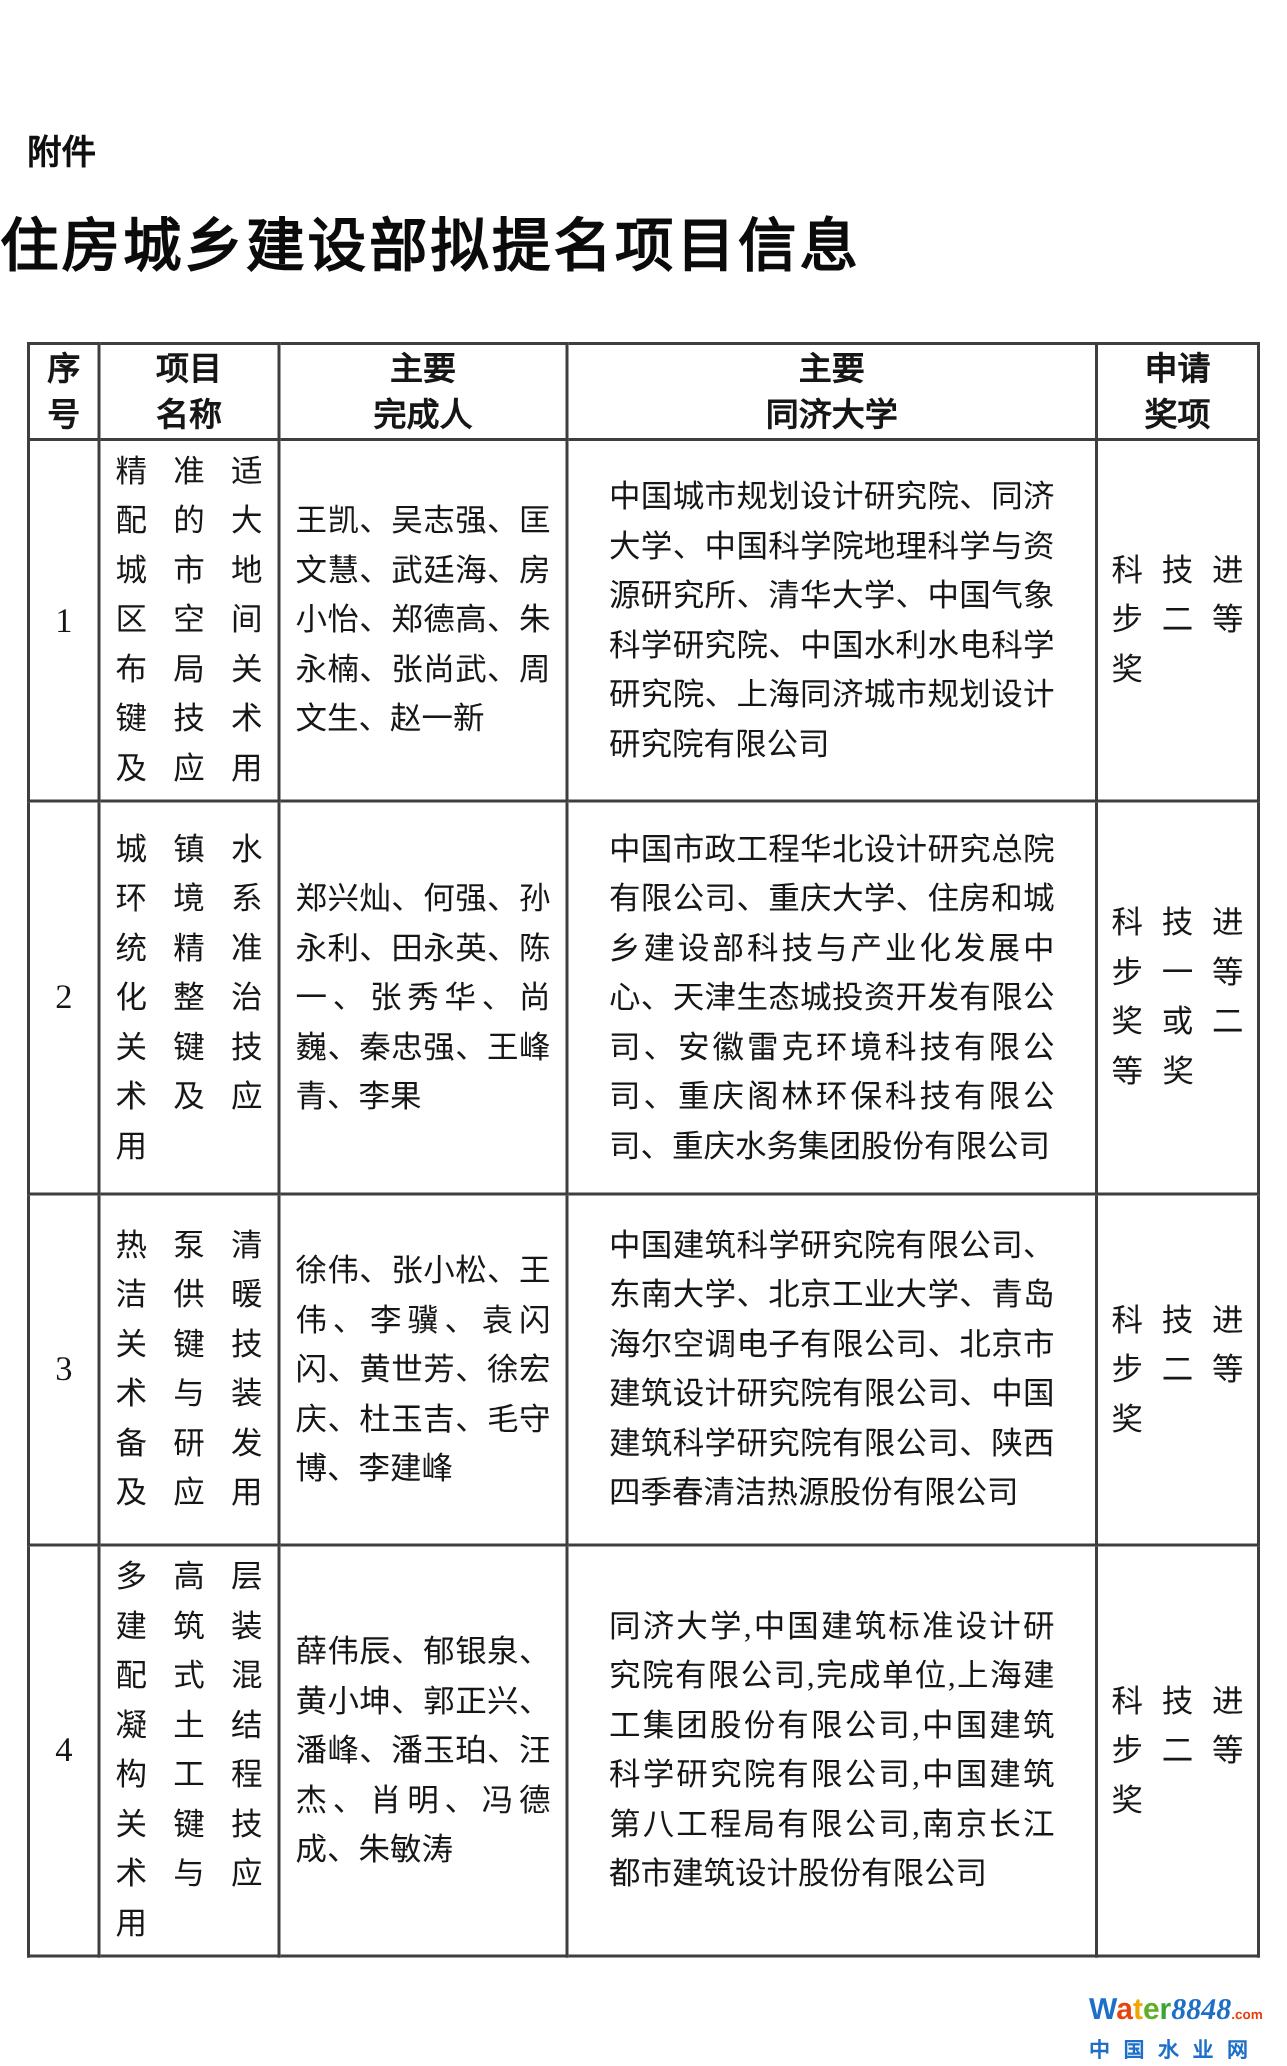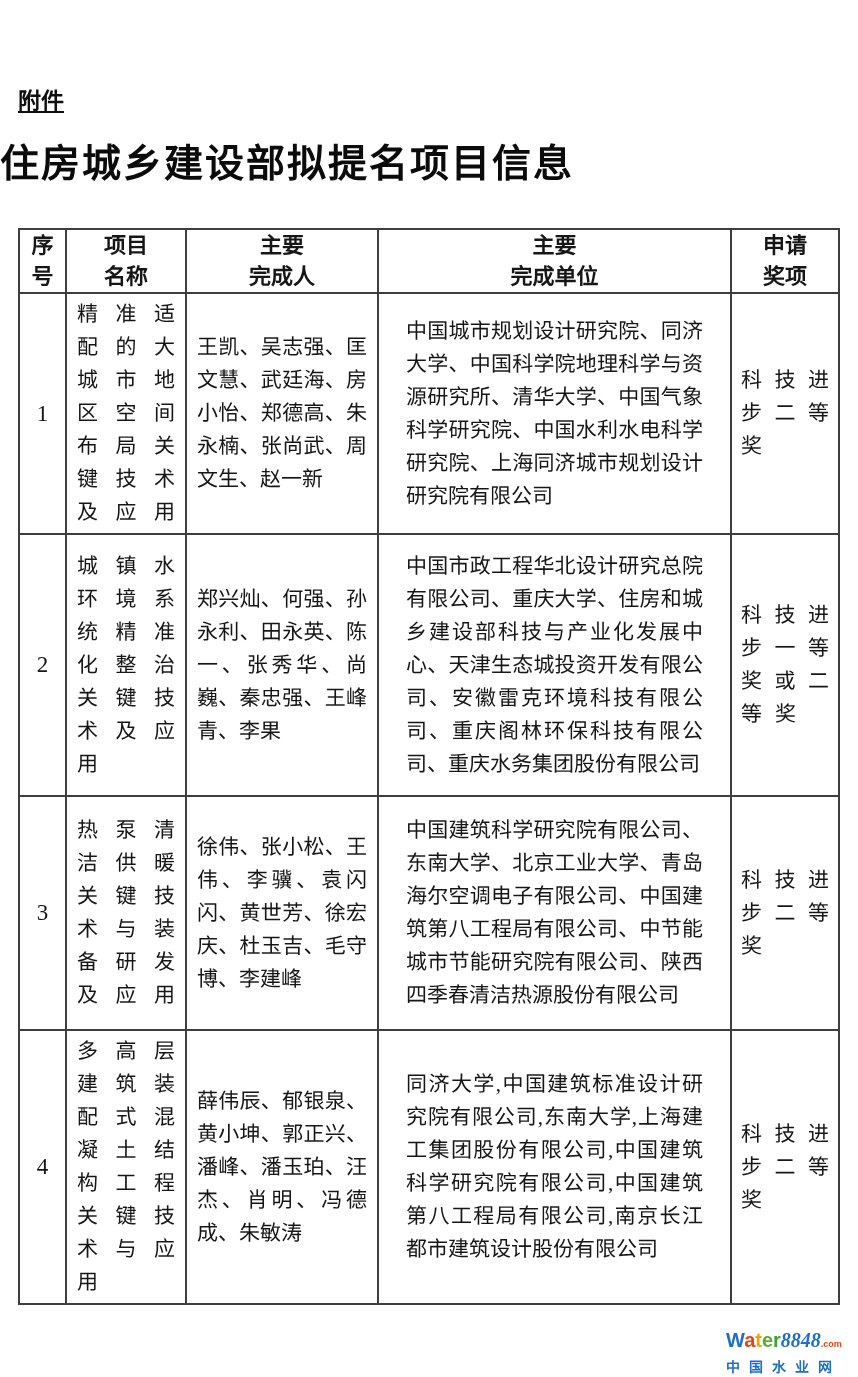--- a/index.html
+++ b/index.html
@@ -1,21 +1,21 @@
 <!DOCTYPE html>
 <html lang="zh-CN"><head>
 <meta charset="utf-8">
 <style>
   html,body{margin:0;padding:0;background:#ffffff;}
   .doc{position:relative;width:858px;height:1377px;background:#ffffff;overflow:hidden;
        font-family:"Liberation Serif","DejaVu Serif",serif;color:#161616;}
 
   .attachment{position:absolute;left:18px;top:82px;
        font-family:"Liberation Sans","DejaVu Sans",sans-serif;
-       font-weight:bold;font-size:23px;color:#0f0f0f;text-decoration:underline;}
+       font-weight:bold;font-size:23px;color:#0f0f0f;}
 
   .title{position:absolute;left:0;top:132px;width:100%;text-align:left;
        font-weight:bold;font-size:39px;letter-spacing:2px;color:#0b0b0b;}
 
   table.projects{position:absolute;left:18px;top:228px;width:820px;height:1059px;
        border-collapse:collapse;table-layout:fixed;font-size:21px;}
   .c-no{width:47px;} .c-name{width:120px;} .c-people{width:192px;}
   .c-units{width:353px;} .c-award{width:108px;}
   th,td{border:2px solid #3e3e3e;padding:0;vertical-align:middle;overflow:hidden;}
 
@@ -69,21 +69,21 @@
         <th>
           <div>项目</div>
           <div>名称</div>
         </th>
         <th>
           <div>主要</div>
           <div>完成人</div>
         </th>
         <th>
           <div>主要</div>
-          <div>完成单位</div>
+          <div>同济大学</div>
         </th>
         <th>
           <div>申请</div>
           <div>奖项</div>
         </th>
       </tr>
     </thead>
     <tbody>
       <tr class="r1">
         <td class="no">1</td>
@@ -241,21 +241,21 @@
                 <span>发</span>
               </div>
               <div class="chunk-line">
                 <span>及</span>
                 <span>应</span>
                 <span>用</span>
               </div>
             </div>
         </td>
         <td class="people">徐伟、张小松、王伟、李骥、袁闪闪、黄世芳、徐宏庆、杜玉吉、毛守博、李建峰</td>
-        <td class="units">中国建筑科学研究院有限公司、东南大学、北京工业大学、青岛海尔空调电子有限公司、中国建筑第八工程局有限公司、中节能城市节能研究院有限公司、陕西四季春清洁热源股份有限公司</td>
+        <td class="units">中国建筑科学研究院有限公司、东南大学、北京工业大学、青岛海尔空调电子有限公司、北京市建筑设计研究院有限公司、中国建筑科学研究院有限公司、陕西四季春清洁热源股份有限公司</td>
         <td class="award">
           <div class="award-block">
               <div class="chunk-line">
                 <span>科</span>
                 <span>技</span>
                 <span>进</span>
               </div>
               <div class="chunk-line">
                 <span>步</span>
                 <span>二</span>
@@ -305,21 +305,21 @@
                 <span>术</span>
                 <span>与</span>
                 <span>应</span>
               </div>
               <div class="chunk-line partial">
                 <span>用</span>
               </div>
             </div>
         </td>
         <td class="people">薛伟辰、郁银泉、黄小坤、郭正兴、潘峰、潘玉珀、汪杰、肖明、冯德成、朱敏涛</td>
-        <td class="units">同济大学,中国建筑标准设计研究院有限公司,东南大学,上海建工集团股份有限公司,中国建筑科学研究院有限公司,中国建筑第八工程局有限公司,南京长江都市建筑设计股份有限公司</td>
+        <td class="units">同济大学,中国建筑标准设计研究院有限公司,完成单位,上海建工集团股份有限公司,中国建筑科学研究院有限公司,中国建筑第八工程局有限公司,南京长江都市建筑设计股份有限公司</td>
         <td class="award">
           <div class="award-block">
               <div class="chunk-line">
                 <span>科</span>
                 <span>技</span>
                 <span>进</span>
               </div>
               <div class="chunk-line">
                 <span>步</span>
                 <span>二</span>

